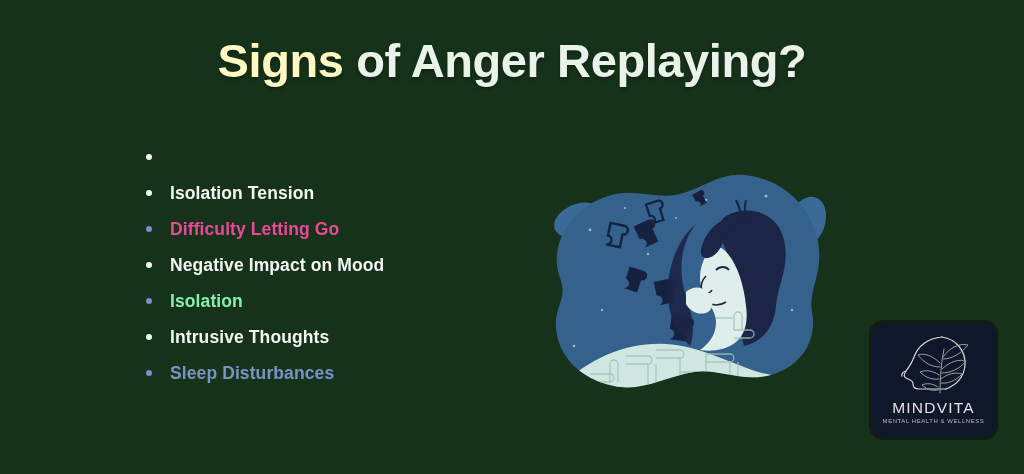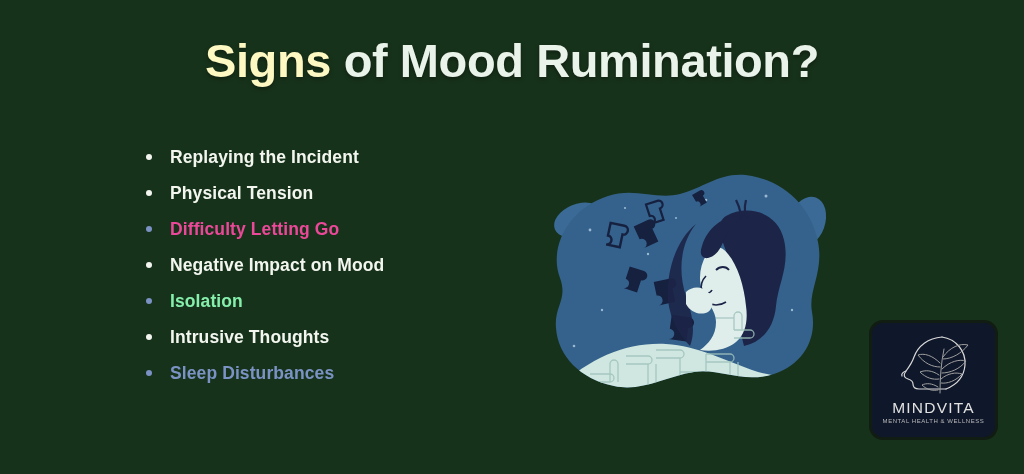--- a/index.html
+++ b/index.html
@@ -116,31 +116,30 @@
     letter-spacing: 0.55px;
     white-space: nowrap;
   }
 </style>
 </head>
 <body>
 
 <div class="slide" style="background: rgb(23, 50, 26);">
 
   <div class="title">
-    <span class="accent">Signs</span><span class="rest"> of Mood Rumination?</span>
+    <span class="accent">Signs</span><span class="rest"> of Anger Replaying?</span>
   </div>
 
   <ul class="list">
     <li class="list-item">
       <span class="bullet" style="background: rgb(242, 246, 239);"></span>
-      <span class="li-label" style="color: rgb(242, 246, 239);">Replaying the Incident</span>
-    </li>
-    <li class="list-item">
-      <span class="bullet" style="background: rgb(242, 246, 239);"></span>
-      <span class="li-label" style="color: rgb(242, 246, 239);">Physical Tension</span>
+    </li>
+    <li class="list-item">
+      <span class="bullet" style="background: rgb(242, 246, 239);"></span>
+      <span class="li-label" style="color: rgb(242, 246, 239);">Isolation Tension</span>
     </li>
     <li class="list-item">
       <span class="bullet" style="background: rgb(122, 147, 196);"></span>
       <span class="li-label" style="color: #ec4899;">Difficulty Letting Go</span>
     </li>
     <li class="list-item">
       <span class="bullet" style="background: rgb(242, 246, 239);"></span>
       <span class="li-label" style="color: rgb(242, 246, 239);">Negative Impact on Mood</span>
     </li>
     <li class="list-item">

